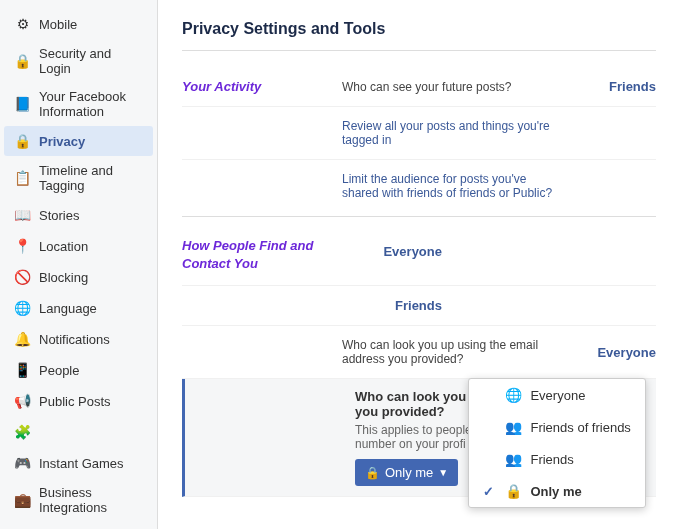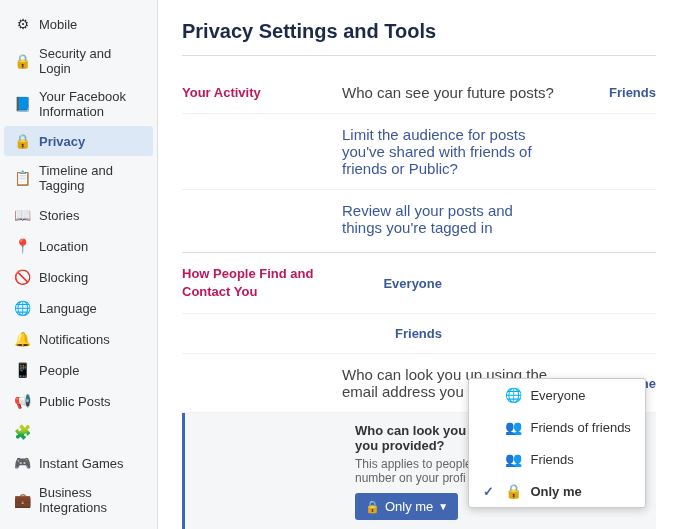--- a/index.html
+++ b/index.html
@@ -37,21 +37,21 @@
     }
 
     
     #main {
       flex: 1;
       overflow-y: auto;
       padding: 20px 24px;
       position: relative;
     }
     #main h1 {
-      font-size: 20px;
+      font-size: 16px;
       font-weight: bold;
       color: #1c2a48;
       margin-bottom: 16px;
       padding-bottom: 12px;
       border-bottom: 1px solid #ddd;
     }
 
     .settings-section {
       border-bottom: 1px solid #ddd;
       padding-bottom: 4px;
@@ -62,27 +62,28 @@
       align-items: center;
       padding: 12px 0;
       border-bottom: 1px solid #f0f0f0;
     }
     .settings-row:last-child { border-bottom: none; }
     .section-label {
       width: 160px;
       min-width: 160px;
       font-weight: bold;
       font-size: 13px;
-      color: #be185d;
+      color: #6d28d9;
       padding-right: 10px;
+      font-style: italic;
     }
     .setting-question {
       flex: 1;
       color: #444;
-      font-size: 15px;
+      font-size: 12px;
     }
     .setting-value {
       width: 100px;
       text-align: right;
       color: #3b5998;
       font-size: 13px;
       font-weight: bold;
       flex-shrink: 0;
     }
 
@@ -213,33 +214,33 @@
   <h1>Privacy Settings and Tools</h1>
 
   <div class="settings-section">
     <div class="settings-row">
       <div class="section-label">Your Activity</div>
       <div class="setting-question">Who can see your future posts?</div>
       <div class="setting-value">Friends</div>
     </div>
     <div class="settings-row">
       <div class="section-label"></div>
+      <div class="setting-question" style="color:#3b5998; cursor:pointer;">Review all your posts and things you're tagged in</div>
+      <div class="setting-value"></div>
+    </div>
+    <div class="settings-row">
+      <div class="section-label"></div>
       <div class="setting-question" style="color:#3b5998; cursor:pointer;">Limit the audience for posts you've shared with friends of friends or Public?</div>
       <div class="setting-value"></div>
     </div>
-    <div class="settings-row">
-      <div class="section-label"></div>
-      <div class="setting-question" style="color:#3b5998; cursor:pointer;">Review all your posts and things you're tagged in</div>
-      <div class="setting-value"></div>
-    </div>
   </div>
 
   <div class="settings-section" style="margin-top:0;">
     <div class="settings-row">
-      <div class="section-label" style="line-height:1.4;">How People Find and Contact You</div>
+      <div class="section-label" style="line-height:1.4;margin-top:8px;">How People Find and Contact You</div>
       <div class="setting-value">Everyone</div>
     </div>
     <div class="settings-row">
       <div class="section-label"></div>
       <div class="setting-value">Friends</div>
     </div>
     <div class="settings-row">
       <div class="section-label"></div>
       <div class="setting-question">Who can look you up using the email address you provided?</div>
       <div class="setting-value">Everyone</div>

